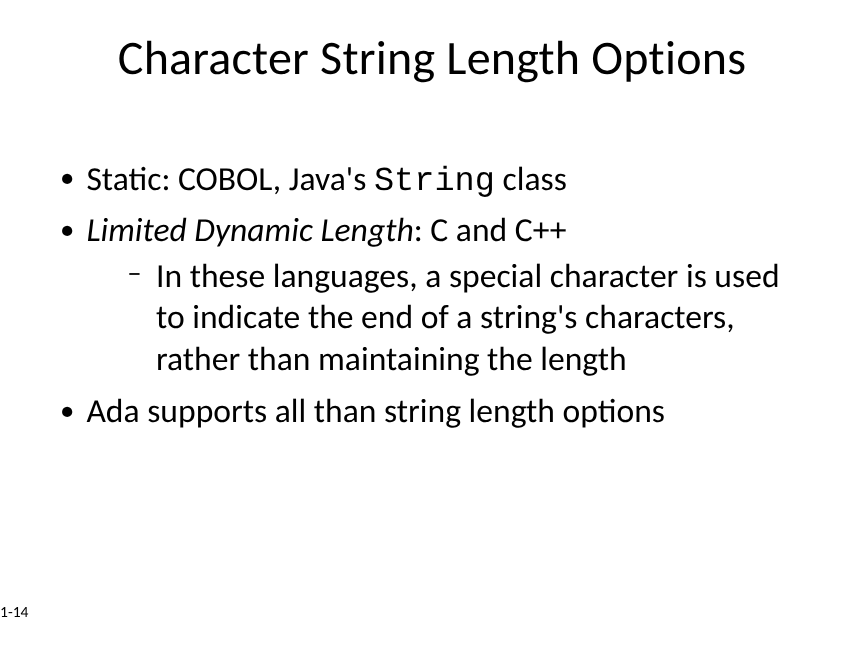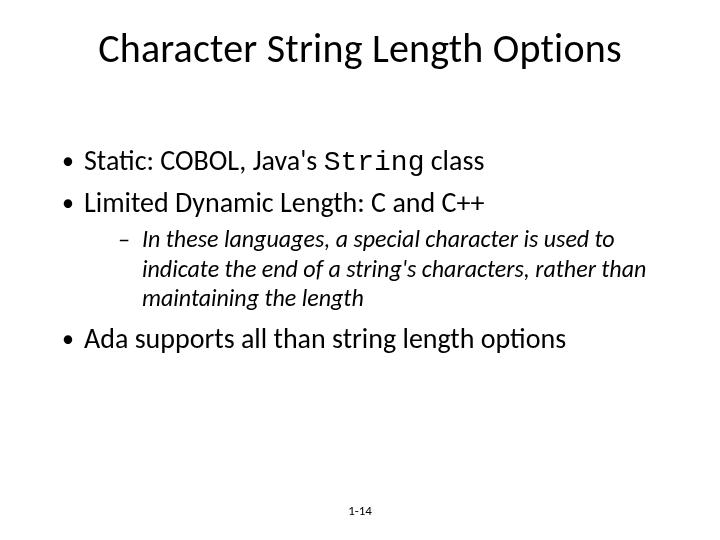--- a/index.html
+++ b/index.html
@@ -28,21 +28,21 @@
     letter-spacing: 0.2px;
   }
   .body {
     position: absolute;
     top: 128px;
     left: 40px;
     right: 40px;
   }
   ul.top {
     list-style: none;
-    margin: 16px;
+    margin: 4px;
     padding: 0;
   }
   ul.top > li {
     position: relative;
     padding-left: 28px;
     font-size: 28px;
     line-height: 1.22;
     margin-bottom: 6px;
   }
   ul.top > li::before {
@@ -54,42 +54,42 @@
     line-height: 1.4;
   }
   ul.sub {
     list-style: none;
     margin: 4px 0 10px 0;
     padding: 0 0 0 34px;
   }
   ul.sub > li {
     position: relative;
     padding-left: 24px;
-    font-size: 24px;
+    font-size: 28px;
     line-height: 1.22;
-    font-style: italic;
   }
   ul.sub > li::before {
     content: "–";
     position: absolute;
     left: 0;
     top: 0;
     font-size: 24px;
   }
   .mono {
     font-family: "Courier New", Courier, monospace;
   }
   .italic {
+    font-style: italic;
   }
   .footer {
     position: absolute;
     bottom: 22px;
     left: 0;
     right: 0;
-    text-align: center;
+    text-align: left;
     font-size: 13px;
     color: #000;
   }
 </style>
 </head>
 <body>
 
 <div class="slide">
 
   <div class="title">Character String Length Options</div>

